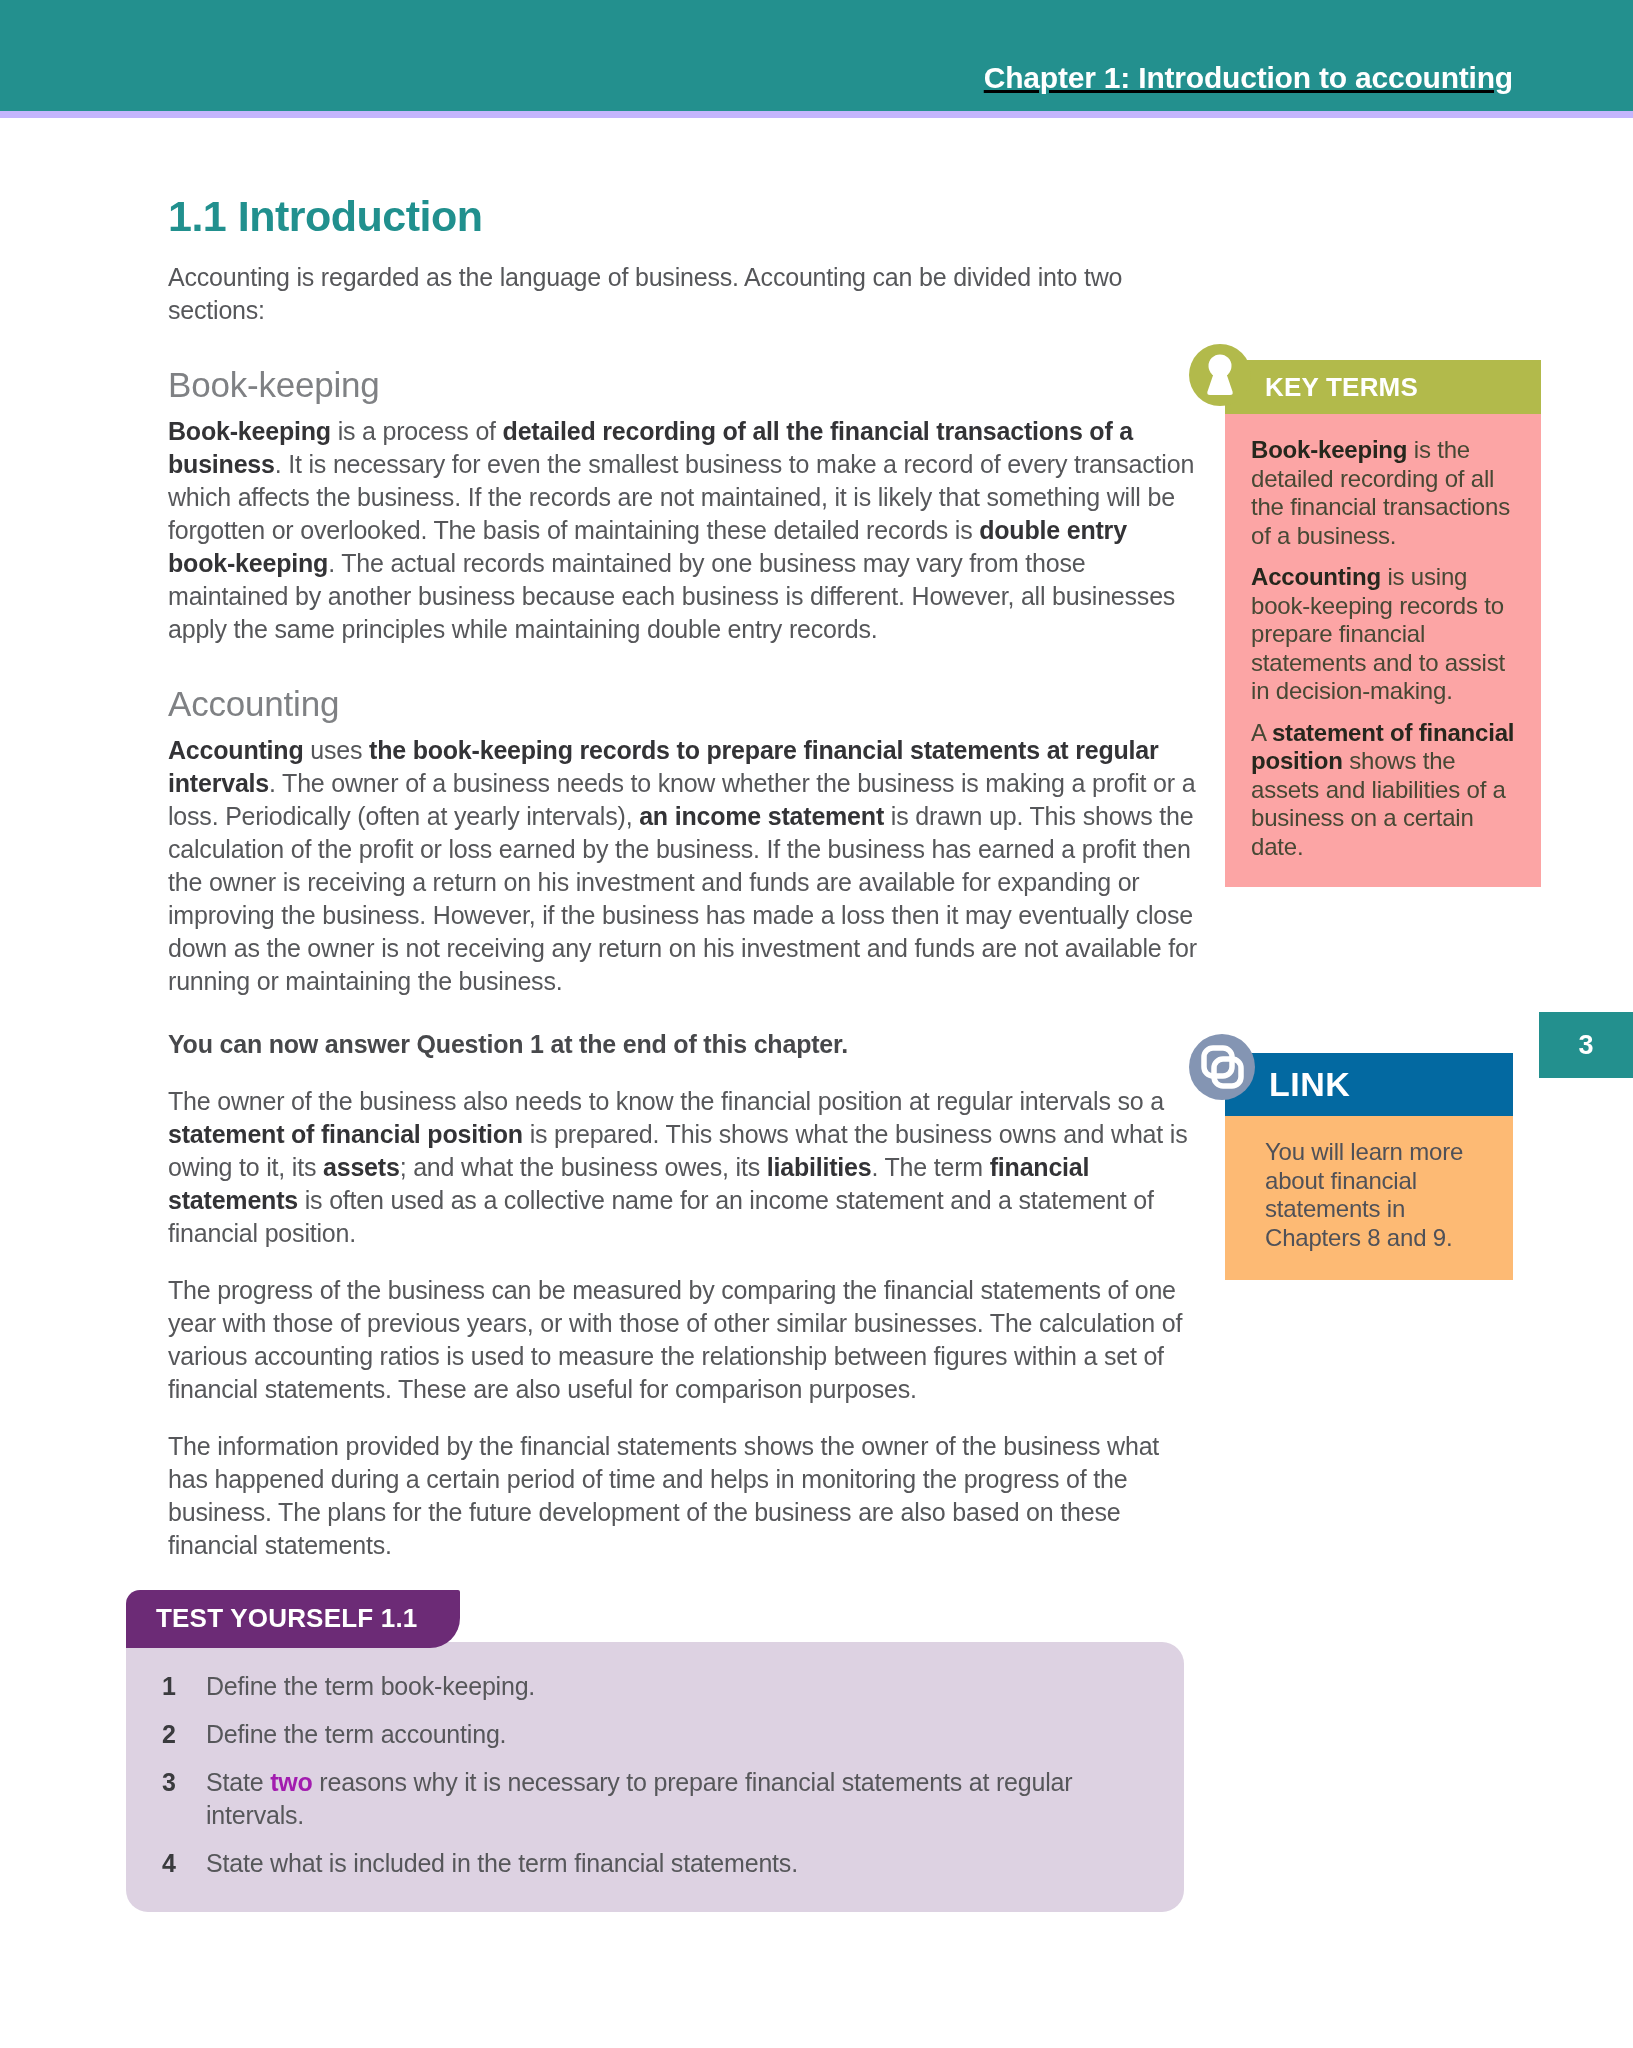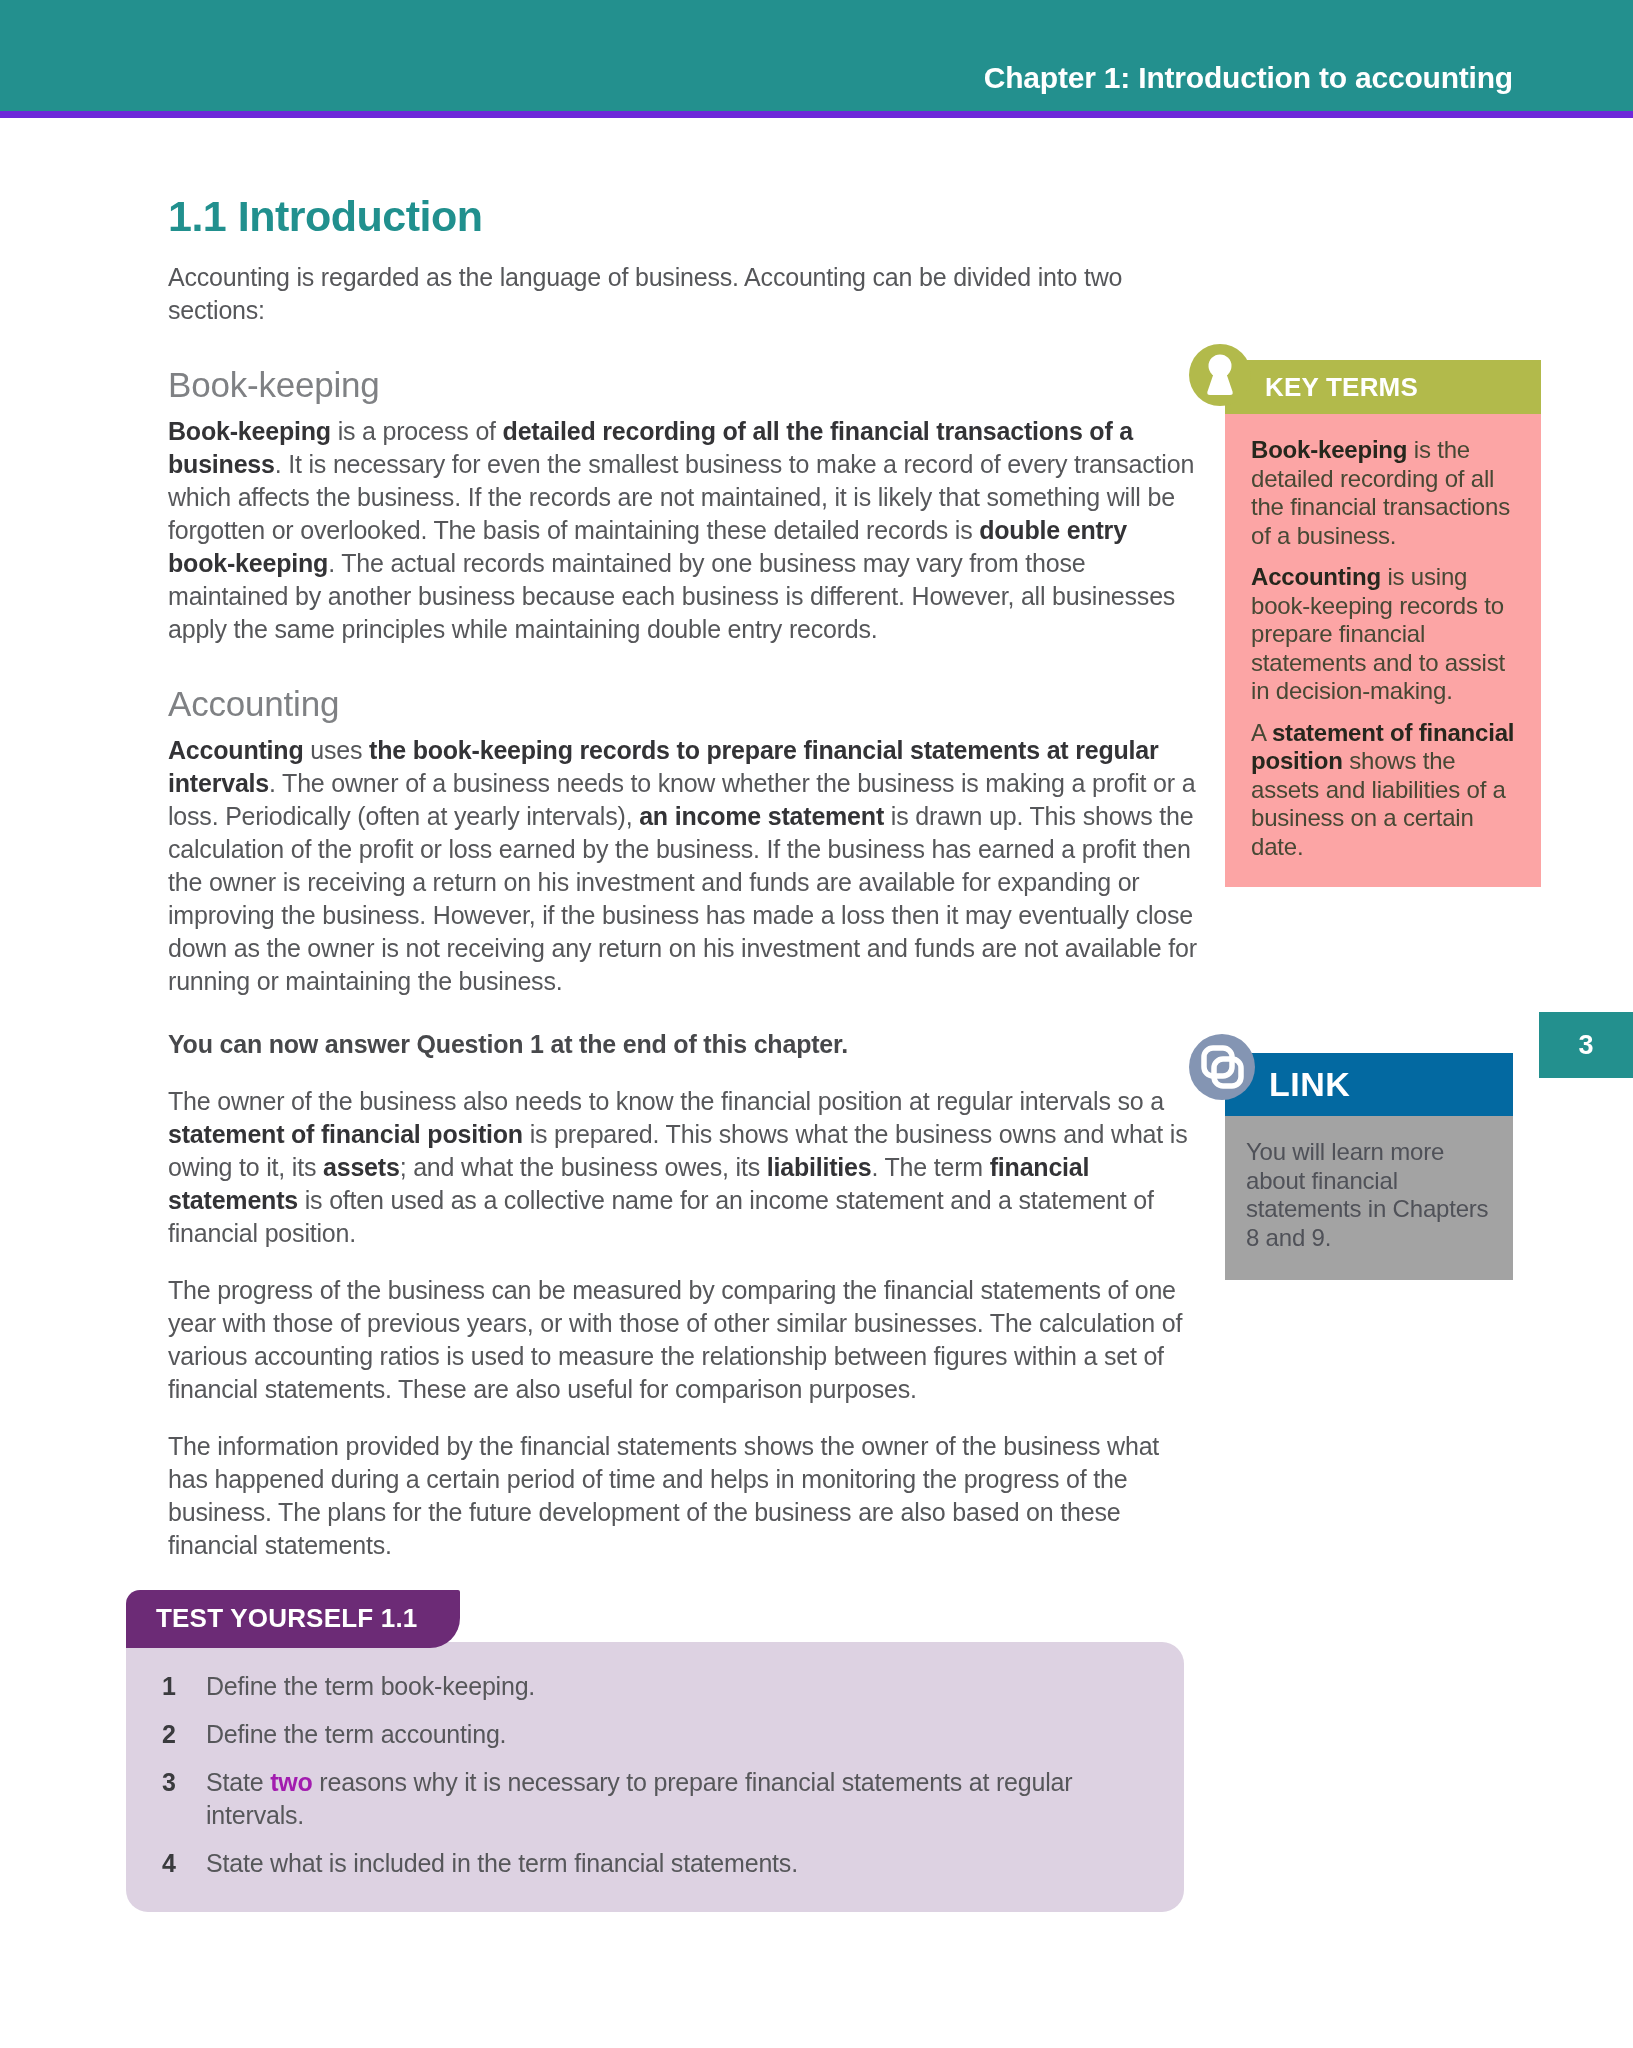--- a/index.html
+++ b/index.html
@@ -1,23 +1,23 @@
 <!DOCTYPE html>
 <html><head>
 <meta charset="utf-8">
 <style>
   html,body{margin:0;padding:0;background:#fff;}
   .page{position:relative;width:1633px;height:2048px;background:#ffffff;overflow:hidden;
         font-family:"Liberation Sans",sans-serif;}
 
   
   .chapter-header{position:absolute;top:0;left:0;width:1633px;height:118px;box-sizing:border-box;
-    background:#23908e;border-bottom:7px solid #6d28d9;
+    background:#23908e;border-bottom:7px solid #c4b5fd;
     display:flex;align-items:flex-end;justify-content:flex-end;
-    padding:0 120px 16px 0;}
+    padding:0 120px 16px 0;text-decoration:underline;}
   .chapter-header span{color:#ffffff;font-size:30px;font-weight:700;letter-spacing:-0.2px;}
 
   
   .main-col{position:absolute;left:168px;top:118px;width:1030px;}
   h1{margin:74px 0 0 0;font-size:43px;font-weight:700;color:#21908e;letter-spacing:-0.5px;}
   h2{margin:38px 0 0 0;font-size:35px;font-weight:400;color:#7f8184;letter-spacing:-0.2px;}
   p.body{margin:0;font-size:25px;line-height:33px;color:#56575a;letter-spacing:-0.2px;}
   p.body b{color:#333336;font-weight:700;}
   p.intro{margin-top:20px;}
   p.after-h2{margin-top:10px;}
@@ -41,21 +41,21 @@
   .kt-header{background:#b2ba4b;color:#fff;font-size:26px;font-weight:700;height:54px;
     display:flex;align-items:center;padding-left:40px;box-sizing:border-box;letter-spacing:0.2px;}
   .kt-body{background:#fca5a5;padding:22px 24px 26px 26px;}
   .kt-body p{margin:0 0 13px 0;font-size:24px;line-height:28.5px;color:#474834;letter-spacing:-0.2px;}
   .kt-body p:last-child{margin-bottom:0;}
   .kt-body b{color:#26271d;font-weight:700;}
 
   .lk-box{position:absolute;left:1225px;top:1053px;width:288px;}
   .lk-header{background:#0369a1;color:#fff;font-size:34px;font-weight:700;height:63px;
     display:flex;align-items:center;padding-left:44px;box-sizing:border-box;letter-spacing:0.5px;}
-  .lk-body{background:#a3a3a3;padding:22px 22px 28px 21px;font-size:24px;line-height:28.5px;
+  .lk-body{background:#fdba74;padding:22px 22px 28px 40px;font-size:24px;line-height:28.5px;
     color:#4f5158;letter-spacing:-0.2px;}
 
   .side-icon{position:absolute;z-index:3;}
   .kt-box .side-icon{left:-36px;top:-16px;}
   .lk-box .side-icon{left:-36px;top:-19px;}
 
   
   .page-tab{position:absolute;right:0;top:1012px;width:94px;height:66px;background:#23908e;
     display:flex;align-items:center;justify-content:center;}
   .page-tab span{color:#fff;font-size:27px;font-weight:700;}

